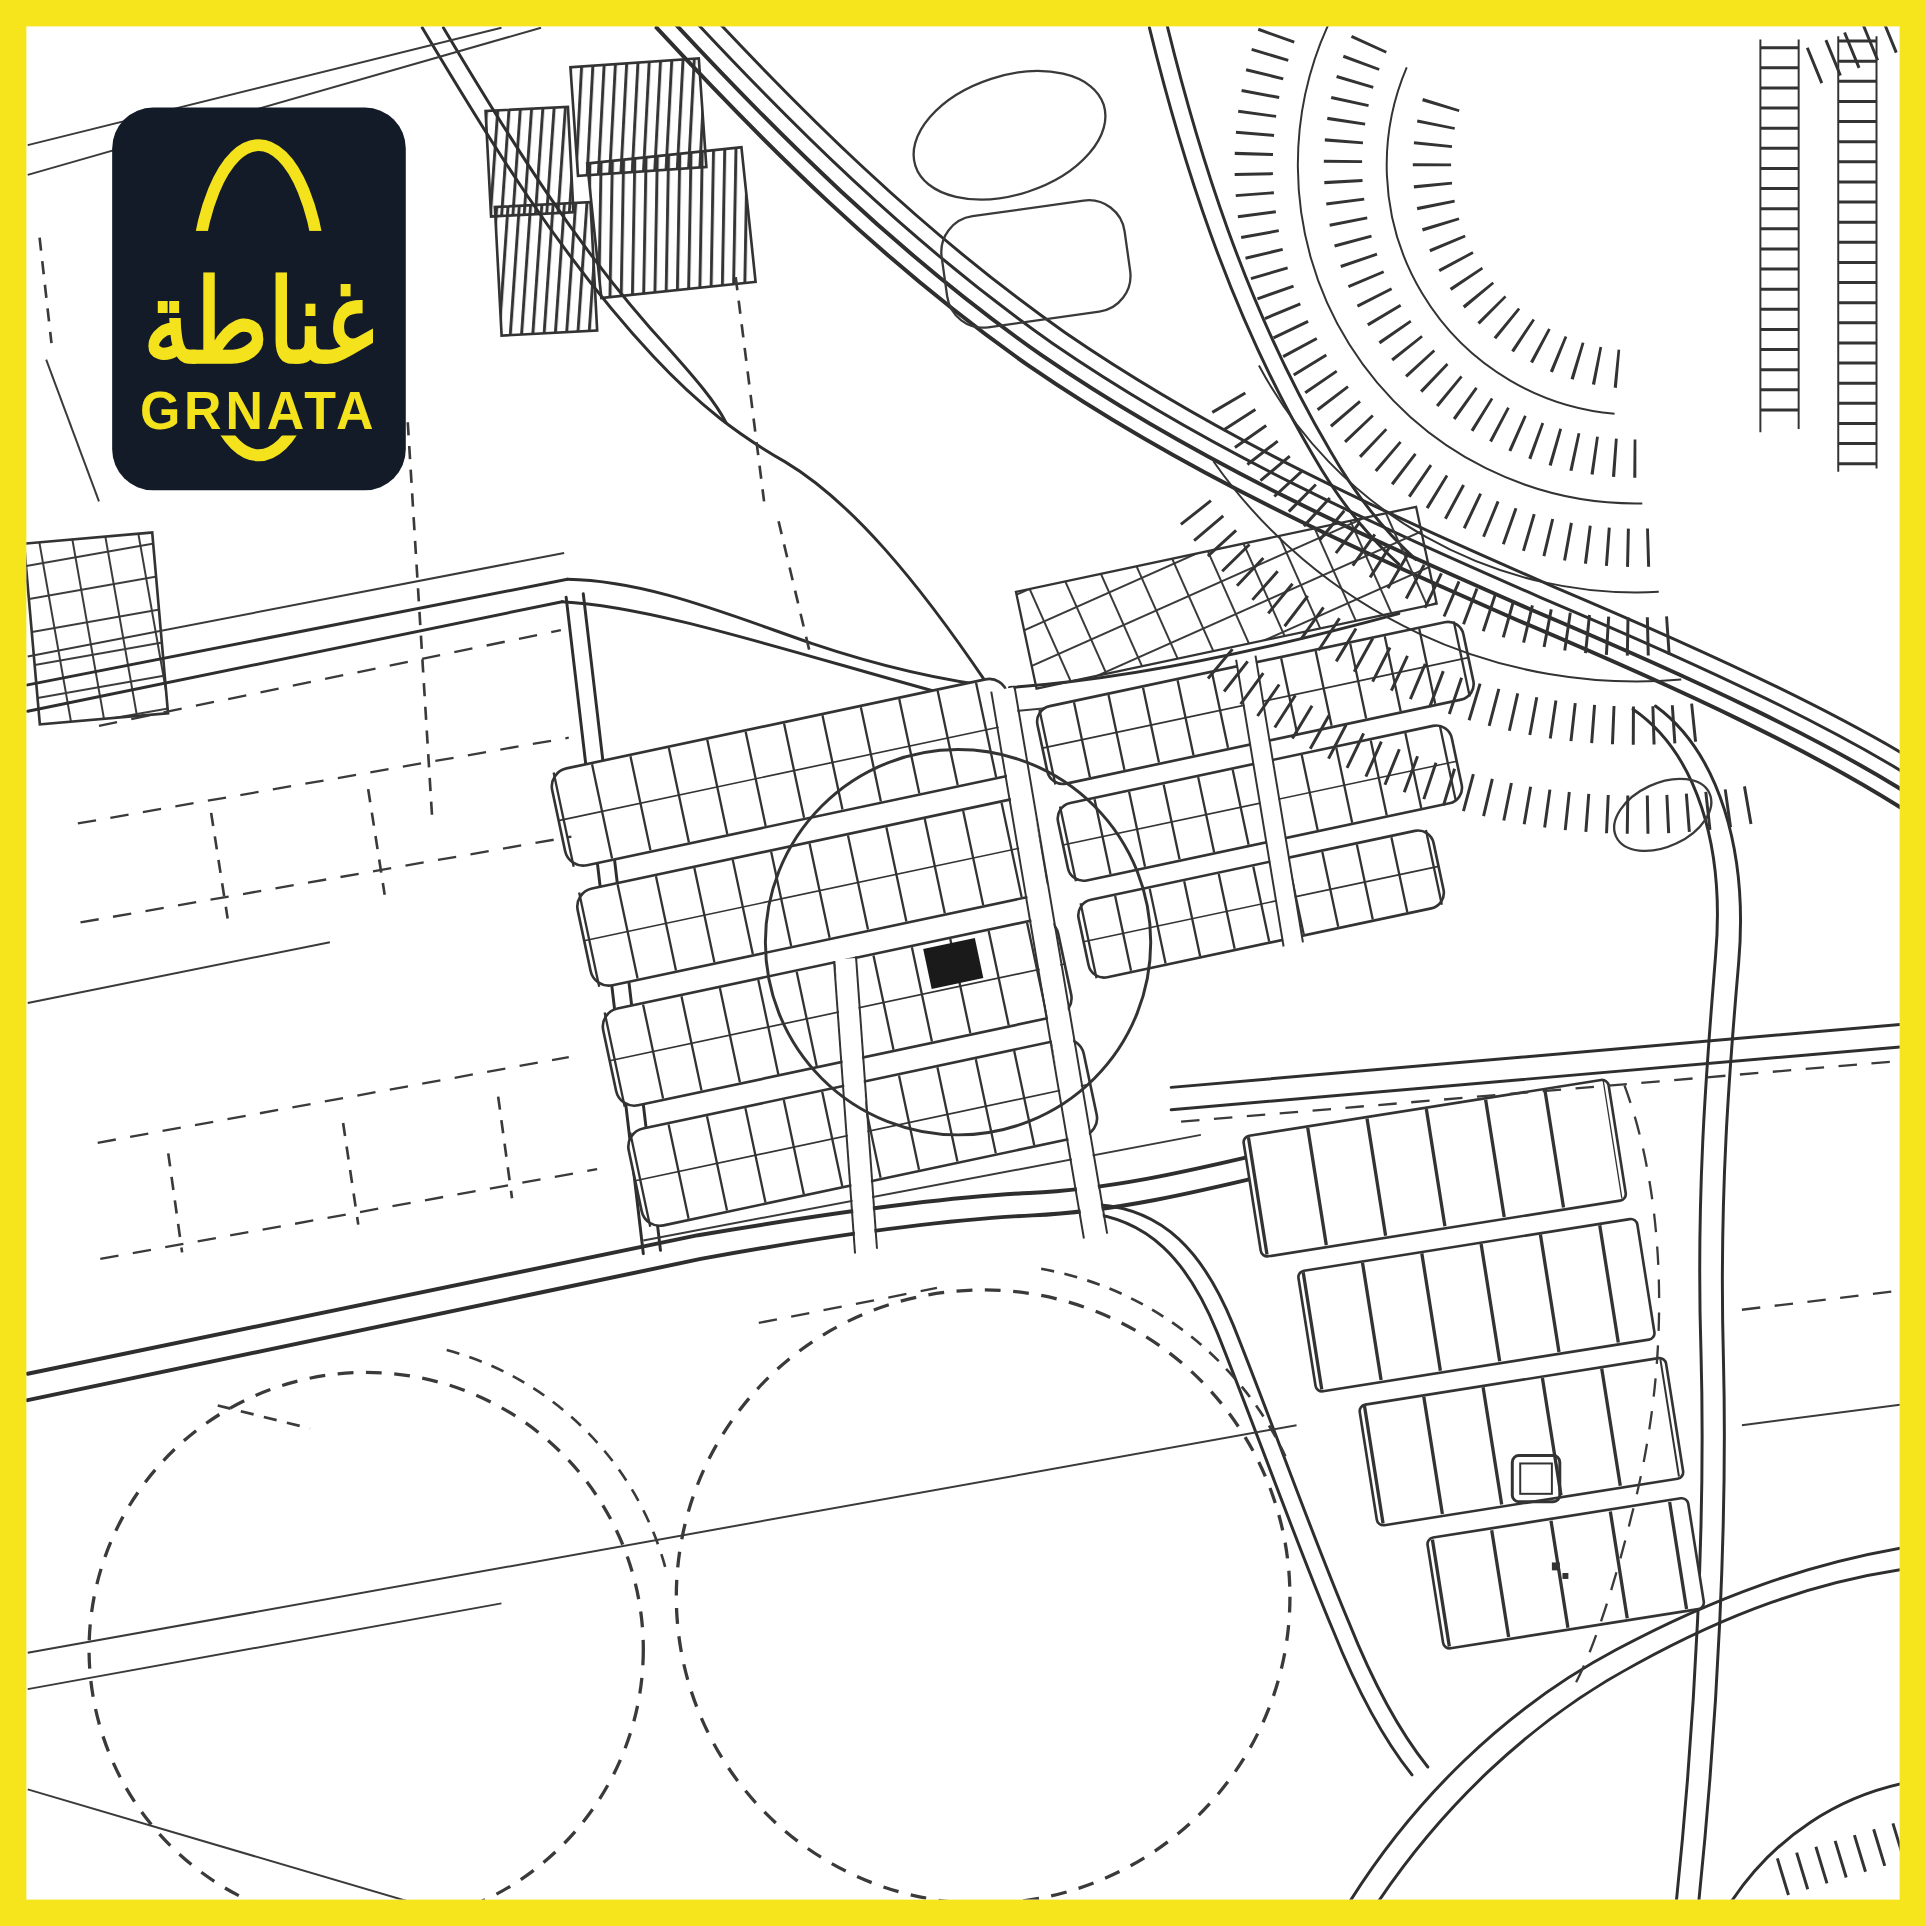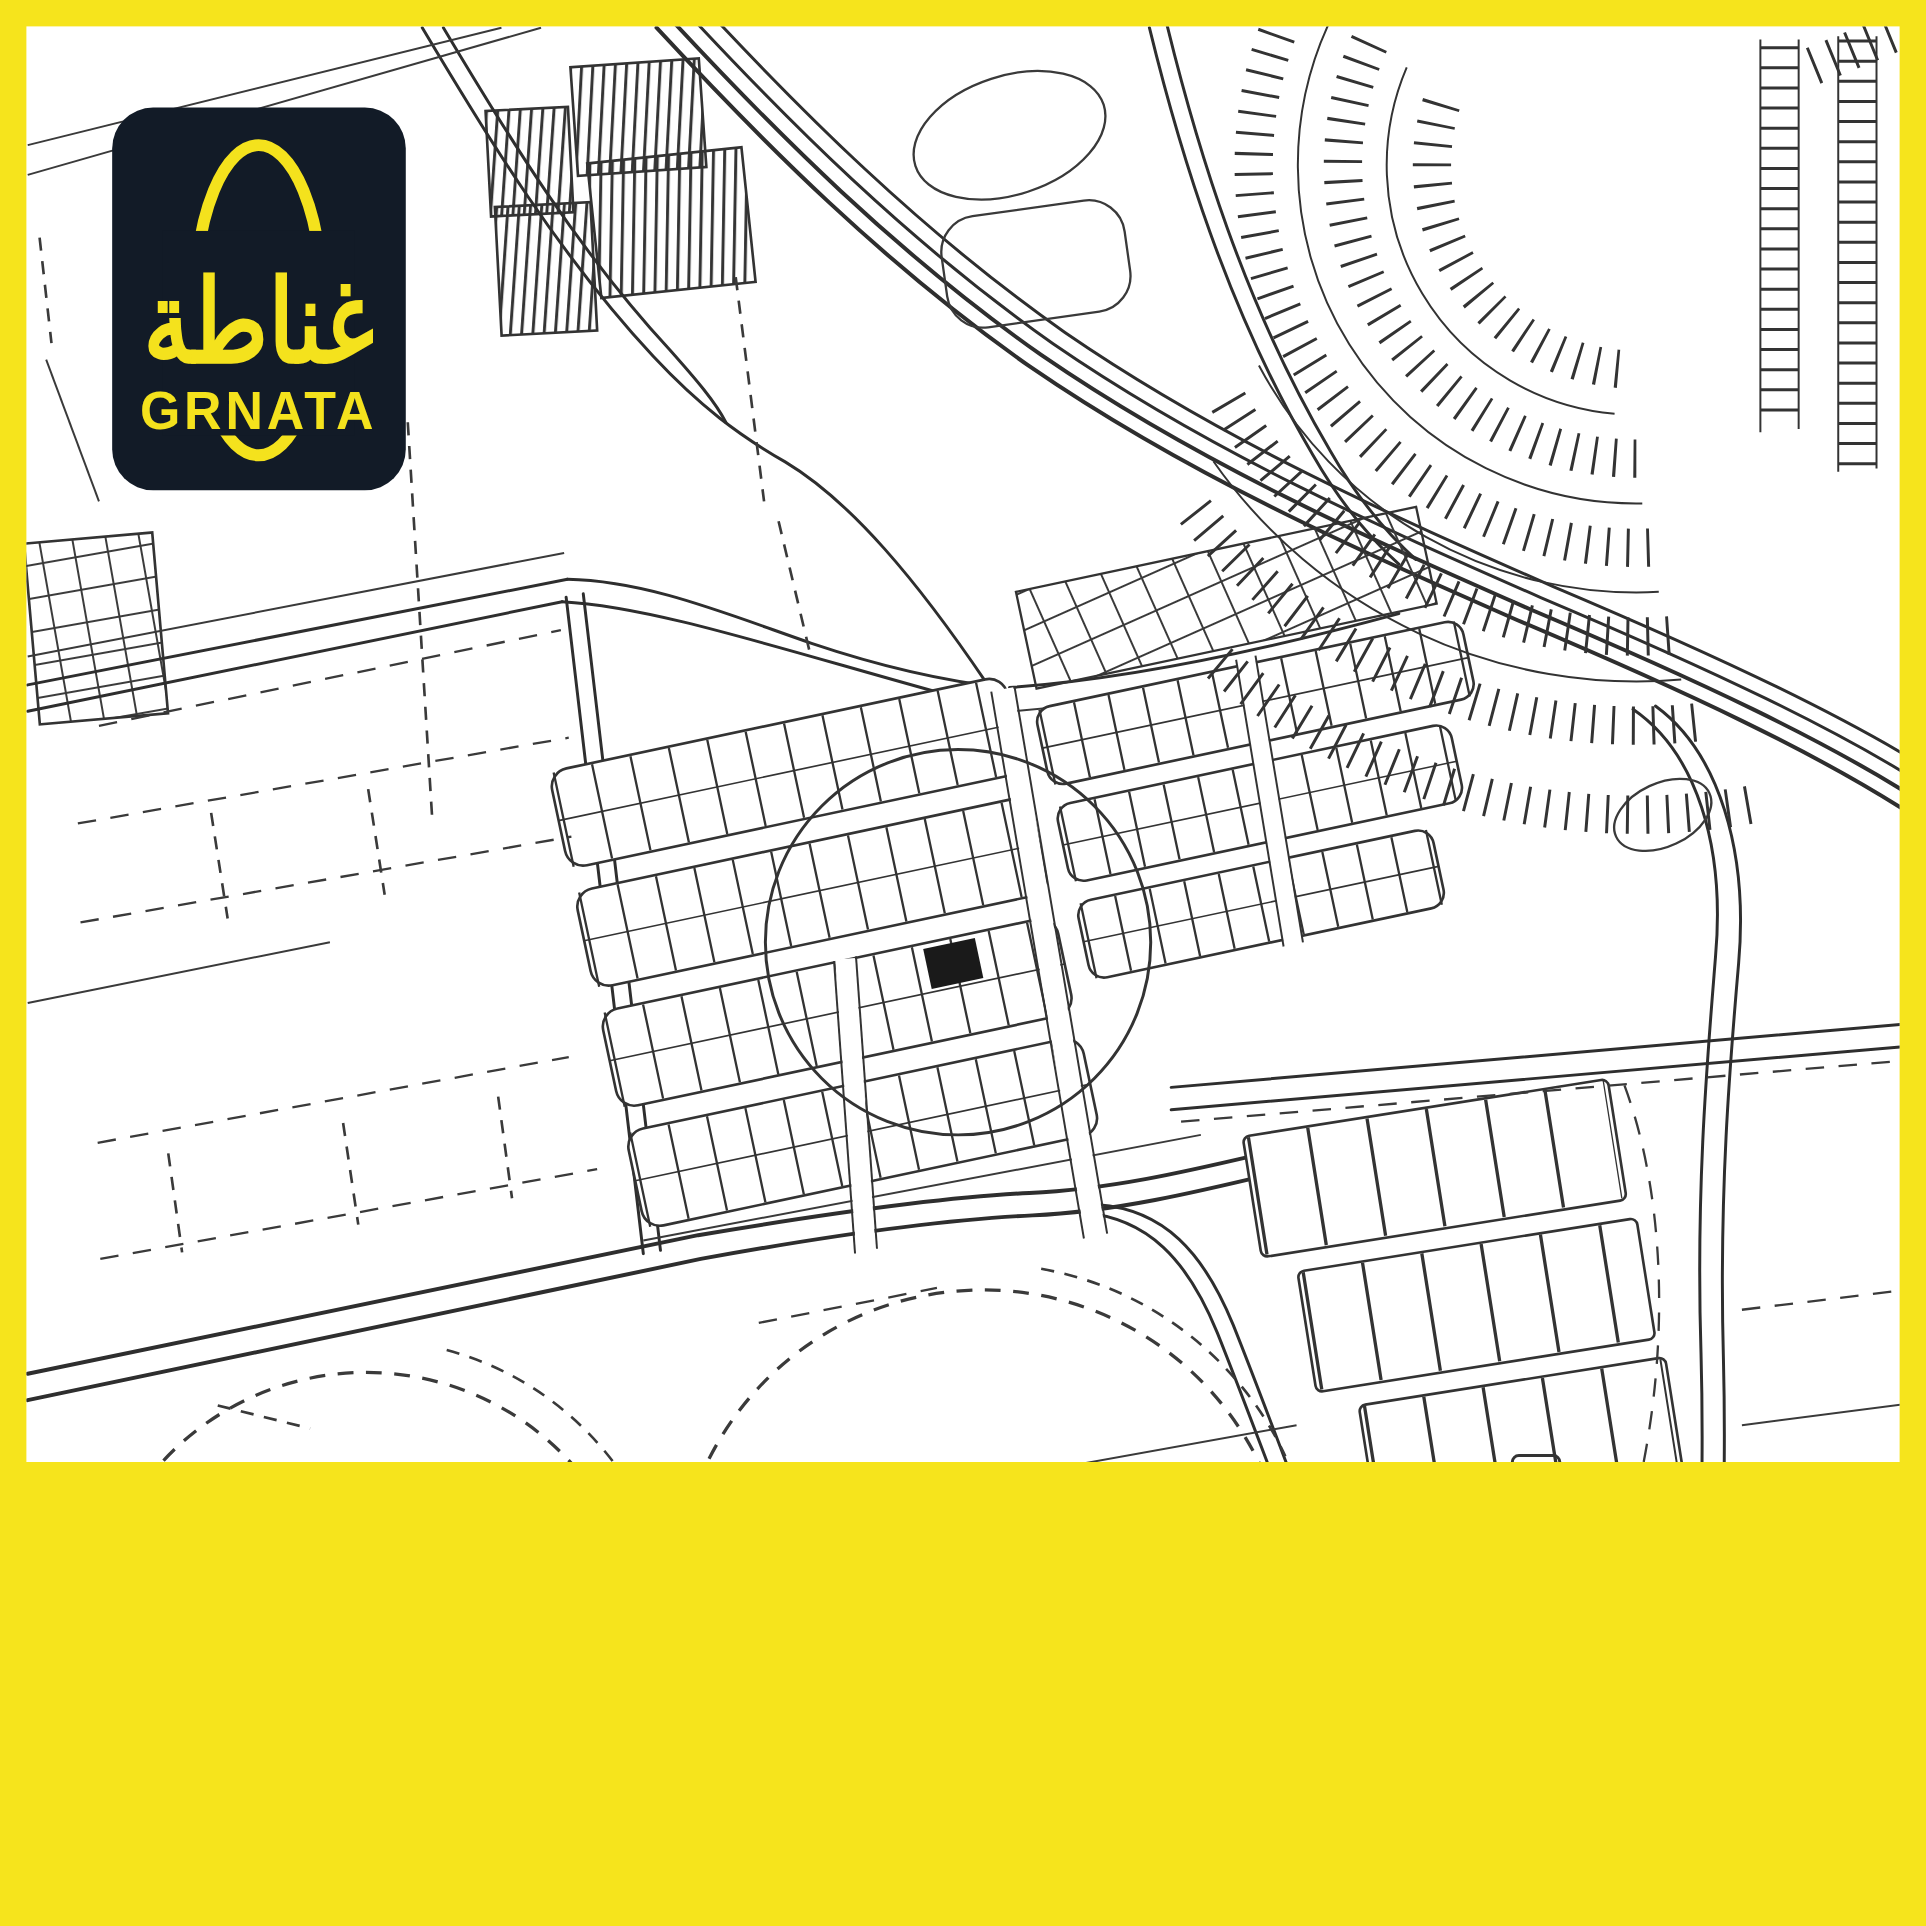--- a/index.html
+++ b/index.html
@@ -1,16 +1,16 @@
 <!DOCTYPE html>
 <html style="font-size:10.6px"><head>
 <meta charset="utf-8">
 <style>
   html,body{margin:0;padding:0;background:#F6E41C;}
-  .canvas{position:relative;width:1926px;height:1462px;background:#F6E41C;overflow:hidden;
+  .canvas{position:relative;width:1926px;height:1926px;background:#F6E41C;overflow:hidden;
           font-family:"Liberation Sans", sans-serif;}
   .canvas svg{position:absolute;inset:0;display:block;}
   
   .rd   {stroke:#2e2e2e;stroke-width:6;fill:none;stroke-linecap:round;}
   .rd2  {stroke:#2e2e2e;stroke-width:4.5;fill:none;stroke-linecap:round;}
   .tn   {stroke:#3a3a3a;stroke-width:3;fill:none;}
   .da   {stroke:#3a3a3a;stroke-width:3.5;fill:none;stroke-dasharray:28 22;}
   .da2  {stroke:#3a3a3a;stroke-width:4;fill:none;stroke-dasharray:20 16;}
   .dac  {stroke:#3a3a3a;stroke-width:5;fill:none;stroke-dasharray:24 19;}
   .bo   {fill:#ffffff;stroke:#333;stroke-width:4;}

